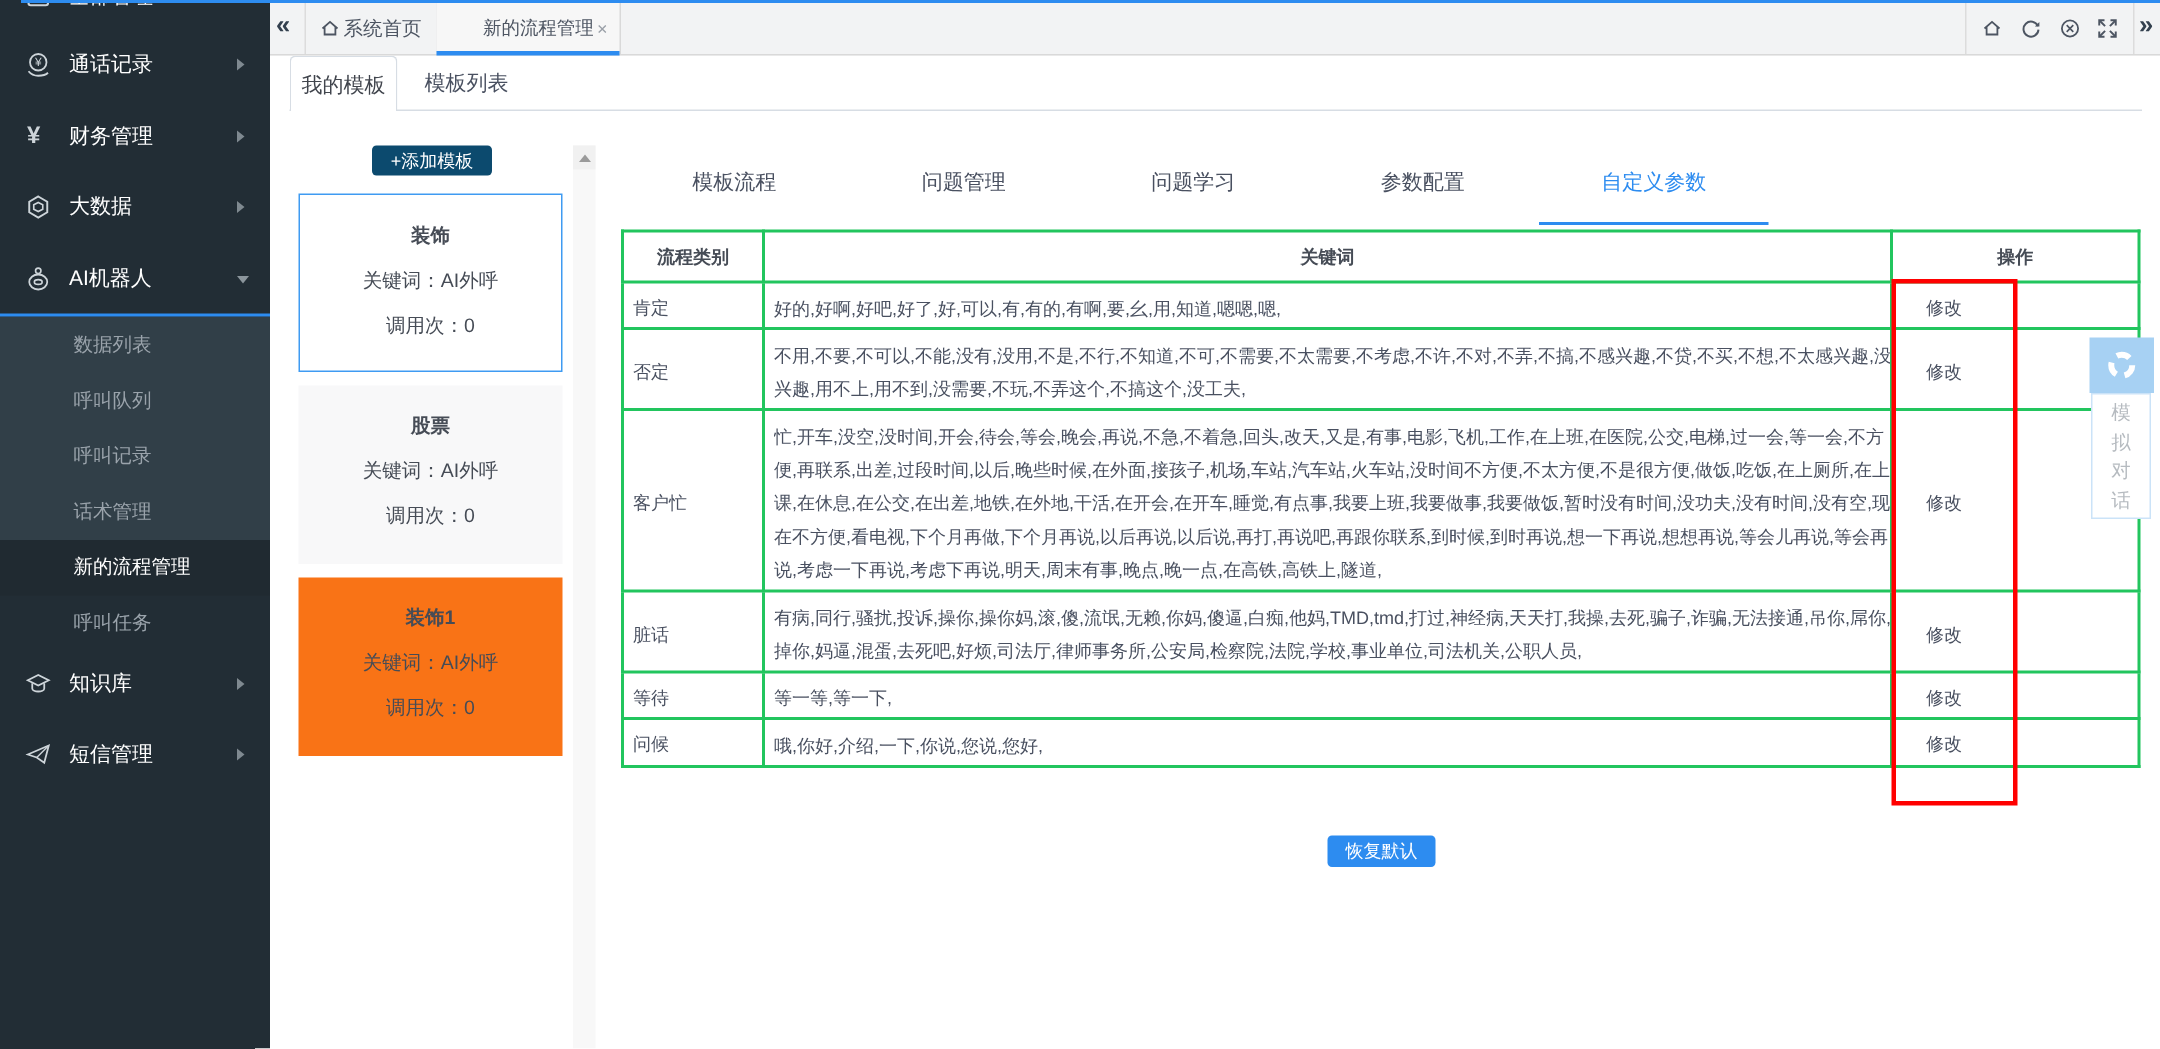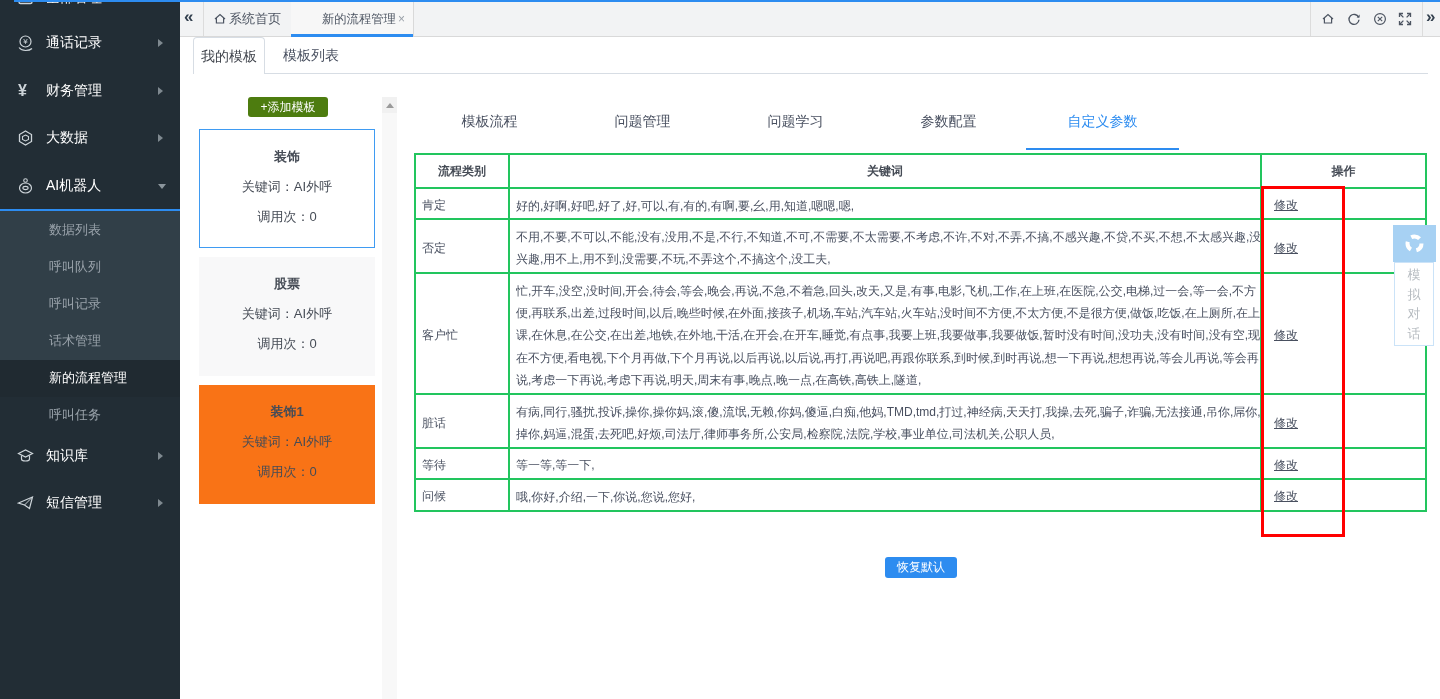--- a/index.html
+++ b/index.html
@@ -30,21 +30,21 @@
 .ttab .lbl{position:absolute;top:50%;transform:translateY(-50%);white-space:nowrap;}
 #bluetab{position:absolute;left:111px;top:32px;width:122px;height:3px;background:#2d8cf0;}
 .ticon{position:absolute;top:10px;width:14px;height:14px;}
 
 #content{left:180px;top:37px;width:1260px;height:662px;background:#fff;}
 #hdrline{left:193px;top:73px;width:1235px;height:1px;background:#d7dde4;}
 #cardtab{left:193px;top:37px;width:72px;height:37px;background:#fff;border:1px solid #d7dde4;border-bottom:none;
   box-sizing:border-box;border-radius:4px 4px 0 0;z-index:5;font-size:14px;color:#41454d;text-align:center;line-height:36px;}
 #cardtab2{left:283px;top:37px;height:37px;font-size:14px;color:#495060;line-height:37px;}
 
-#addbtn{left:248px;top:97px;width:80px;height:20px;background:#4d7c0f;border-radius:3px;color:#fff;
+#addbtn{left:248px;top:97px;width:80px;height:20px;background:#0c4a6e;border-radius:3px;color:#fff;
   font-size:12px;text-align:center;line-height:20px;}
 .tcard{position:absolute;left:199px;width:176px;height:119px;text-align:center;font-size:13px;color:#464c56;}
 .tcard .t1{position:absolute;top:18px;left:0;width:100%;font-weight:bold;font-size:13px;}
 .tcard .t2{position:absolute;top:48px;left:0;width:100%;}
 .tcard .t3{position:absolute;top:78px;left:0;width:100%;}
 #card1{top:129px;background:#fff;border:1px solid #3f9bf2;box-sizing:border-box;}
 #card2{top:257px;background:#f8f8f9;}
 #card3{top:385px;background:#f97316;}
 
 #sbar{left:382px;top:97px;width:15px;height:602px;background:#f8f8f8;}
@@ -54,21 +54,21 @@
 
 .ftab{position:absolute;top:113px;width:153px;text-align:center;font-size:14px;color:#495060;}
 .ftab.on{color:#2d8cf0;}
 #funder{left:1026px;top:148px;width:153px;height:2px;background:#2d8cf0;}
 
 #tbl{left:414px;top:153px;width:1011px;border-collapse:collapse;table-layout:fixed;font-size:12px;color:#495060;}
 #tbl td,#tbl th{border:2px solid #22c55e;padding:0;vertical-align:middle;}
 #tbl th{height:32px;font-size:12px;font-weight:bold;text-align:center;color:#464c56;}
 #tbl td.c1{padding:4px 0 0 6px;}
 #tbl td.c2{padding:5.5px 0 1.5px 6px;}
-#tbl td.c3{padding:4px 0 0 12px;text-decoration:underline;}
+#tbl td.c3{padding:4px 0 0 22px;}
 .kl{line-height:22.4px;white-space:nowrap;overflow:hidden;height:22.4px;}
 
 #redrect{left:1261px;top:186px;width:84px;height:351px;border:3px solid #ff0000;box-sizing:border-box;z-index:20;}
 
 #restore{left:885px;top:557px;width:72px;height:21px;background:#2d8cf0;border-radius:3px;color:#fff;
   font-size:12px;text-align:center;line-height:20px;}
 
 #widget{left:1393px;top:225px;width:43px;z-index:30;}
 #wicon{position:absolute;left:0;top:0;width:43px;height:37px;background:#a7d1f3;}
 #wtext{position:absolute;left:1px;top:37px;width:40px;height:84px;background:#fff;border:1px solid #cbe3f8;

